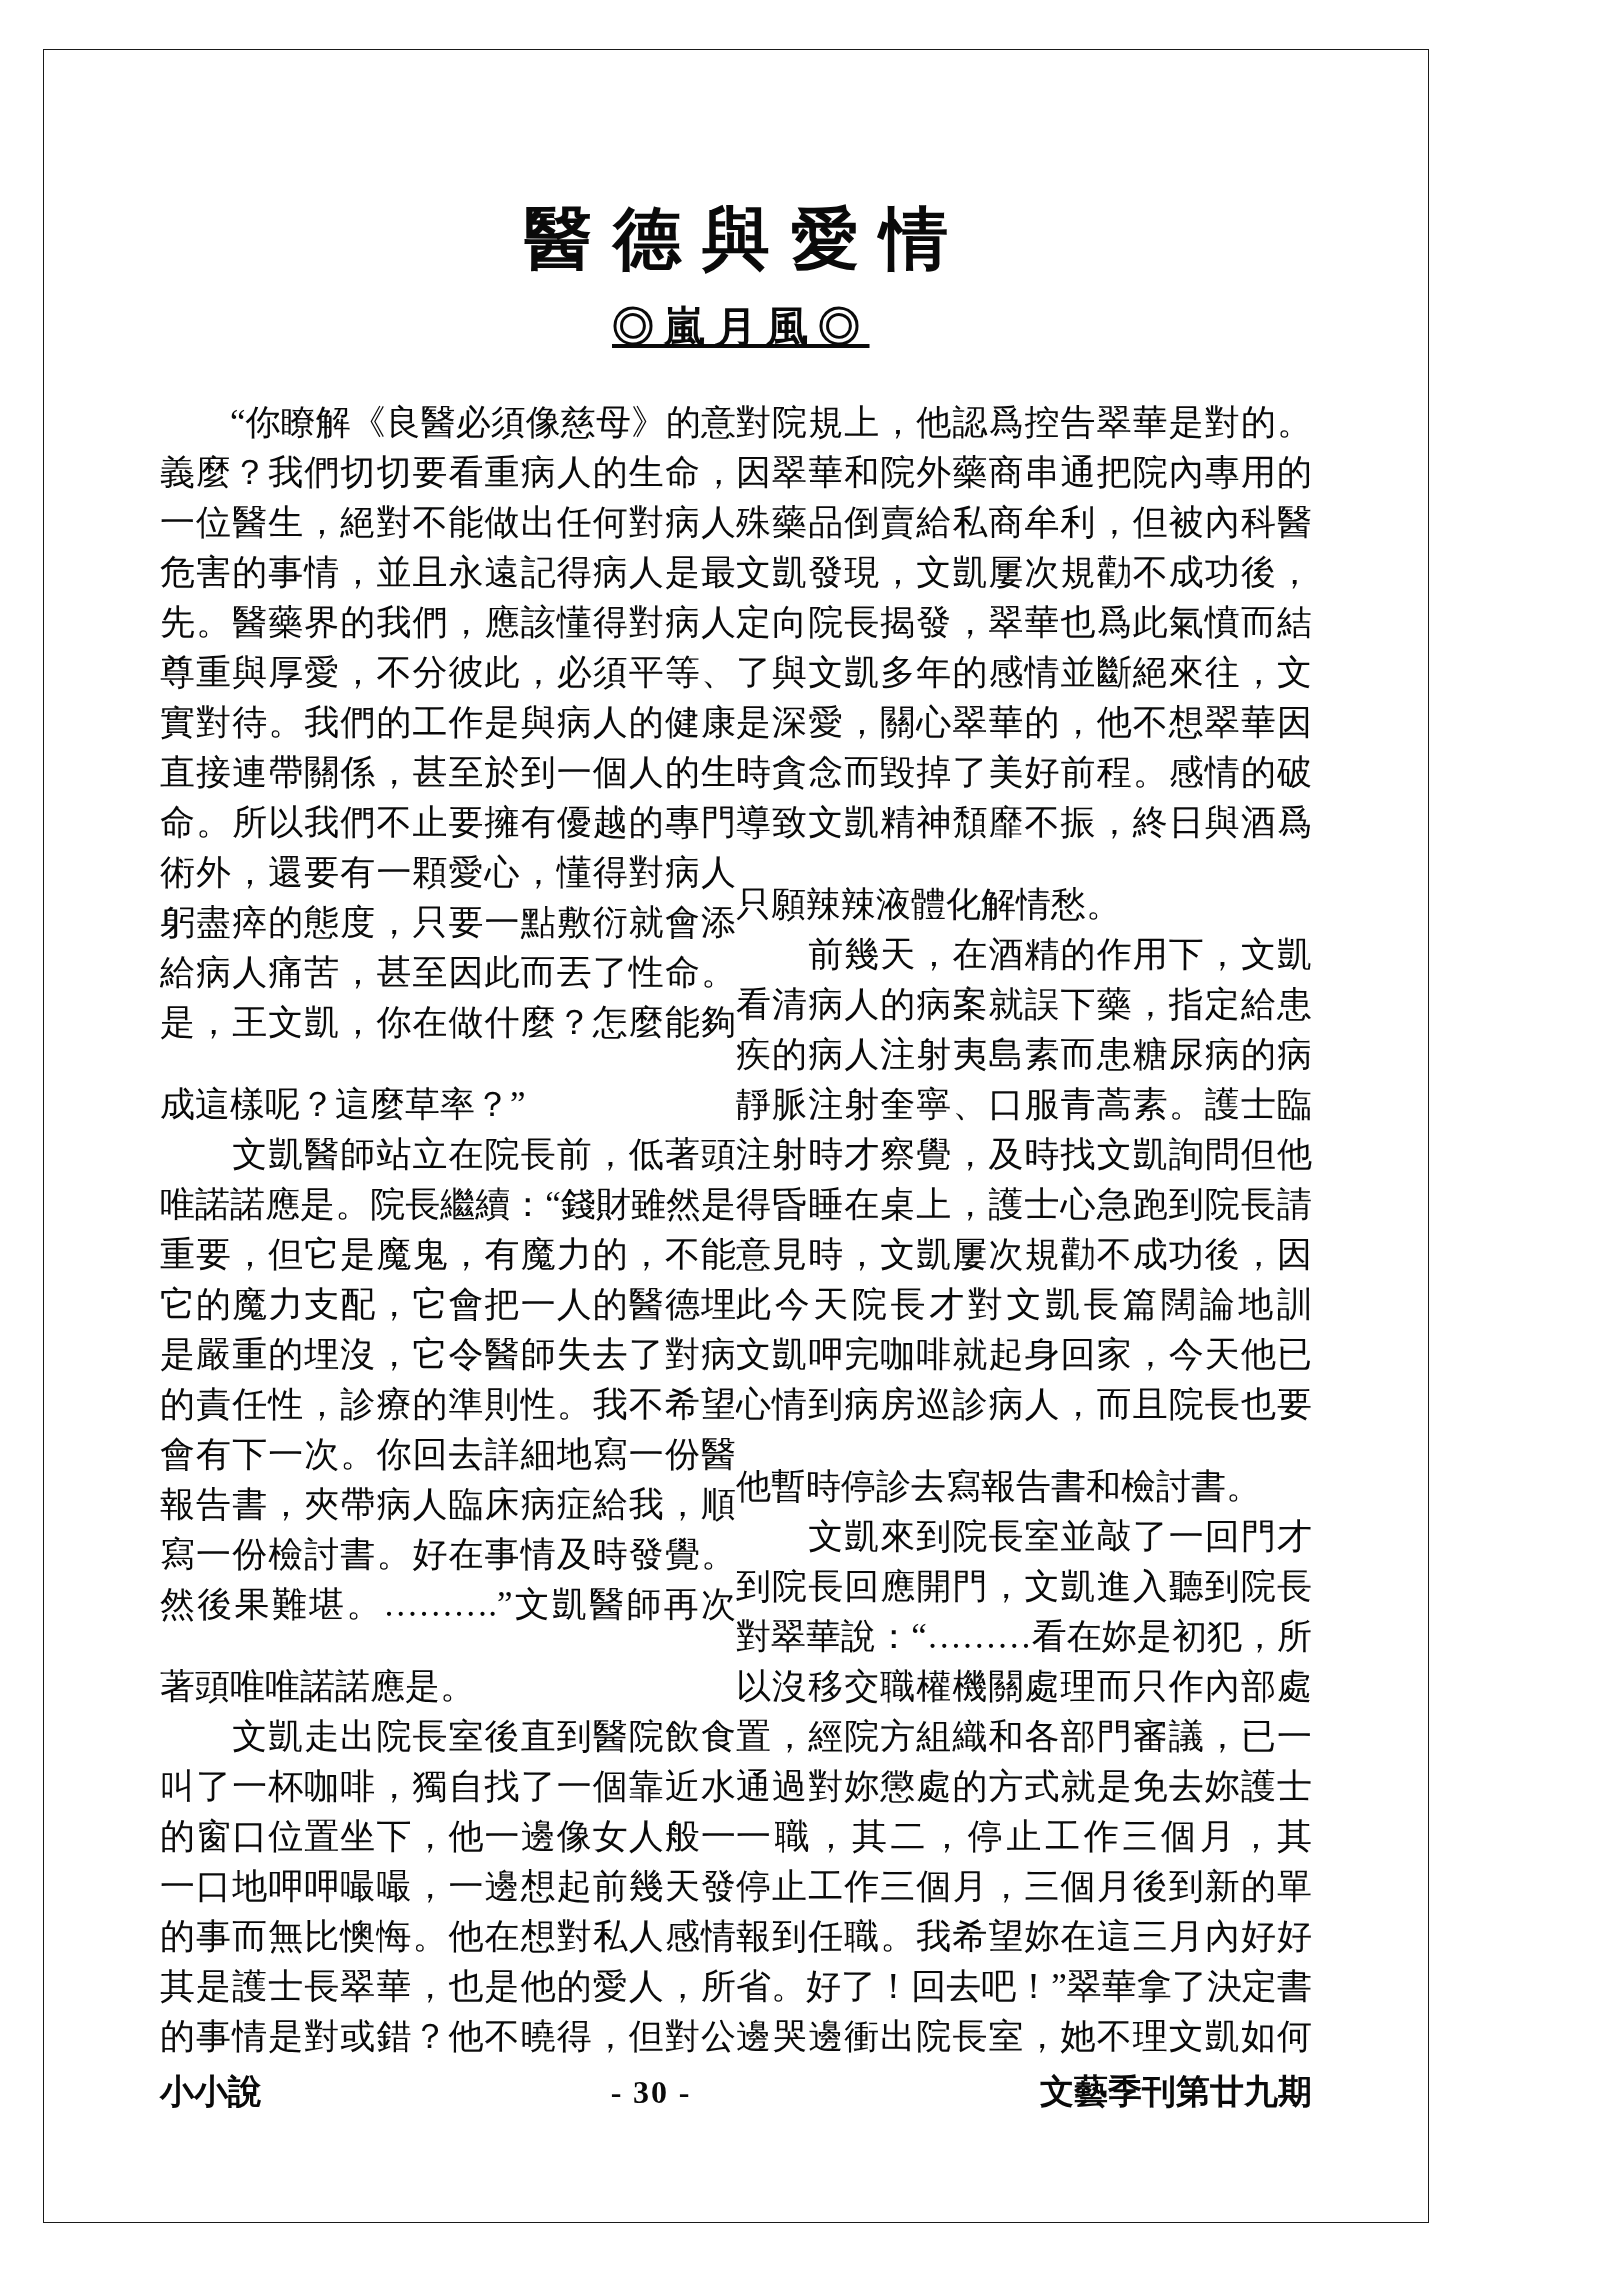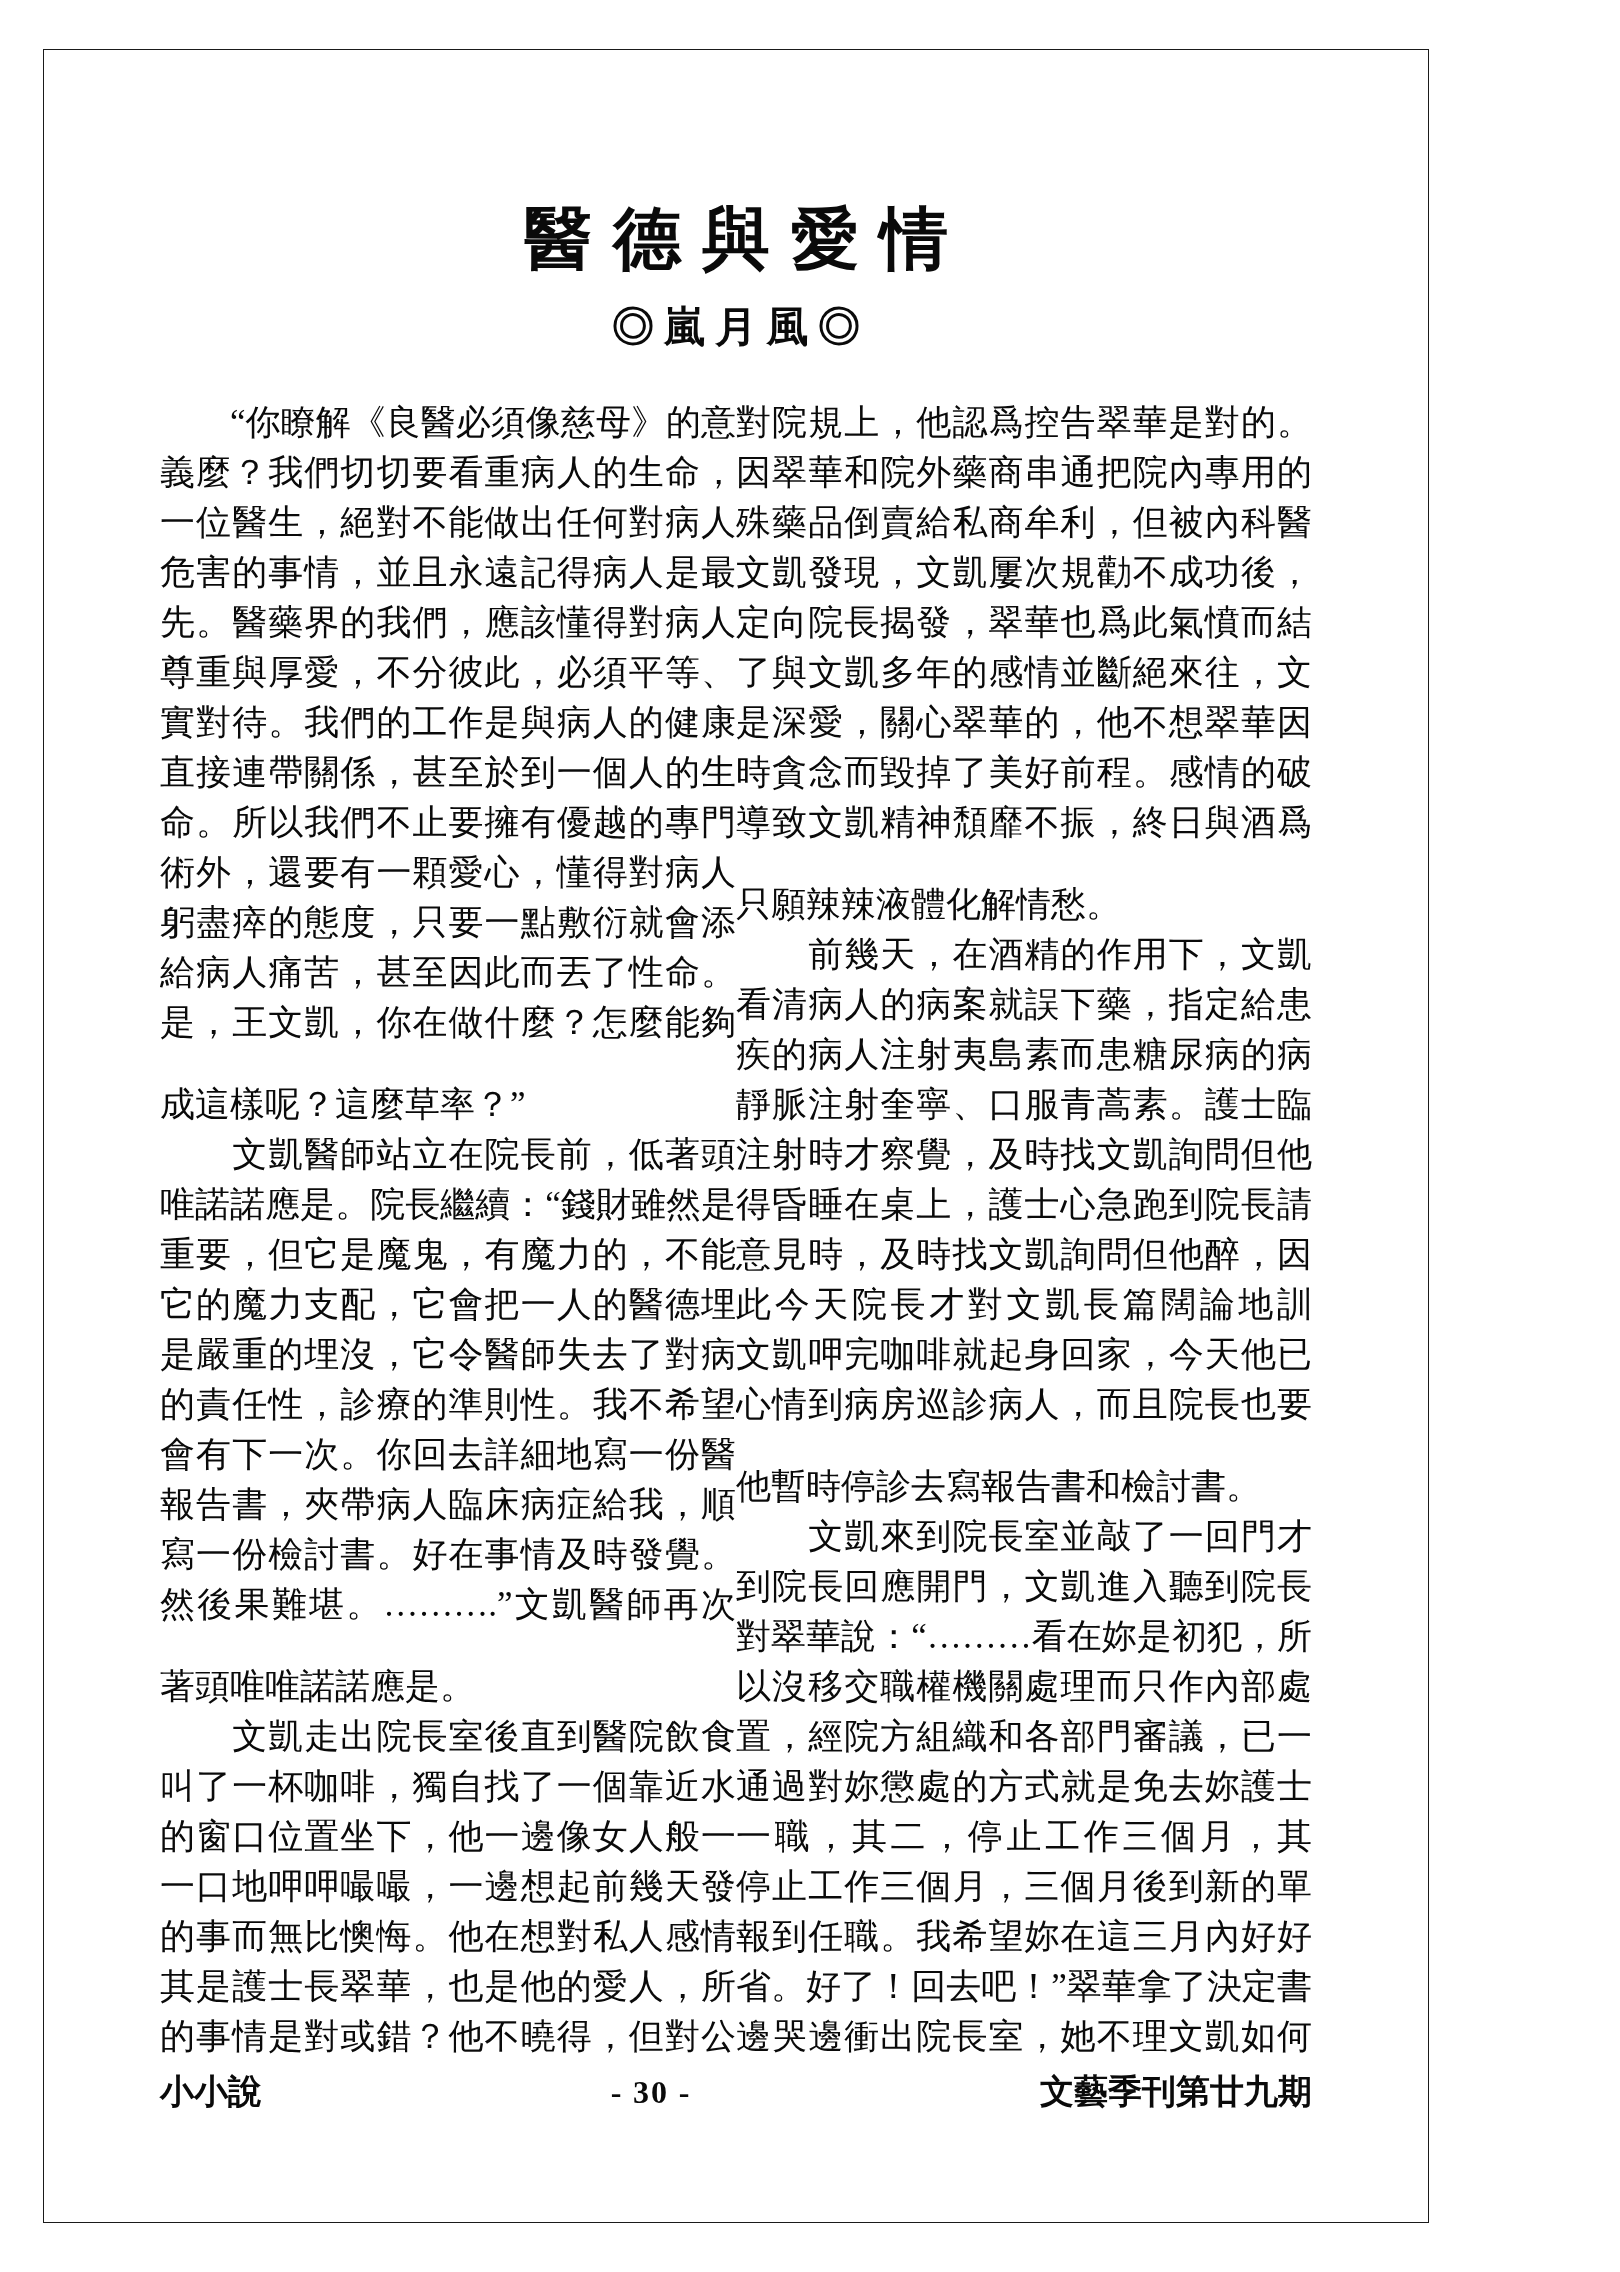--- a/index.html
+++ b/index.html
@@ -34,20 +34,21 @@
   }
   .author {
     margin-top: 25px;
     text-align: center;
     font-size: 42px;
     line-height: 49px;
     font-weight: bold;
     letter-spacing: 9.5px;
     padding-left: 9.5px;
     white-space: nowrap;
+    text-decoration: underline;
   }
   .columns {
     margin-top: 46px;
     display: flex;
     justify-content: space-between;
     padding: 0 116px;
   }
   .column {
     width: 628px;
   }
@@ -133,21 +134,21 @@
         <div class="line">是深愛，關心翠華的，他不想翠華因一</div>
         <div class="line">時貪念而毀掉了美好前程。感情的破綻</div>
         <div class="line">導致文凱精神頹靡不振，終日與酒爲伍，</div>
         <div class="line para-end">只願辣辣液體化解情愁。</div>
         <div class="line">　　前幾天，在酒精的作用下，文凱沒</div>
         <div class="line">看清病人的病案就誤下藥，指定給患瘧</div>
         <div class="line">疾的病人注射夷島素而患糖尿病的病人</div>
         <div class="line">靜脈注射奎寧、口服青蒿素。護士臨床</div>
         <div class="line">注射時才察覺，及時找文凱詢問但他醉</div>
         <div class="line">得昏睡在桌上，護士心急跑到院長請示</div>
-        <div class="line">意見時，及時找文凱詢問但他醉，因</div>
+        <div class="line">意見時，文凱屢次規勸不成功後，因</div>
         <div class="line">此今天院長才對文凱長篇闊論地訓話。</div>
         <div class="line">文凱呷完咖啡就起身回家，今天他已沒</div>
         <div class="line">心情到病房巡診病人，而且院長也要求</div>
         <div class="line para-end">他暫時停診去寫報告書和檢討書。</div>
         <div class="line">　　文凱來到院長室並敲了一回門才聽</div>
         <div class="line">到院長回應開門，文凱進入聽到院長正</div>
         <div class="line">對翠華說：“………看在妳是初犯，所</div>
         <div class="line">以沒移交職權機關處理而只作內部處</div>
         <div class="line">置，經院方組織和各部門審議，已一致</div>
         <div class="line">通過對妳懲處的方式就是免去妳護士長</div>

